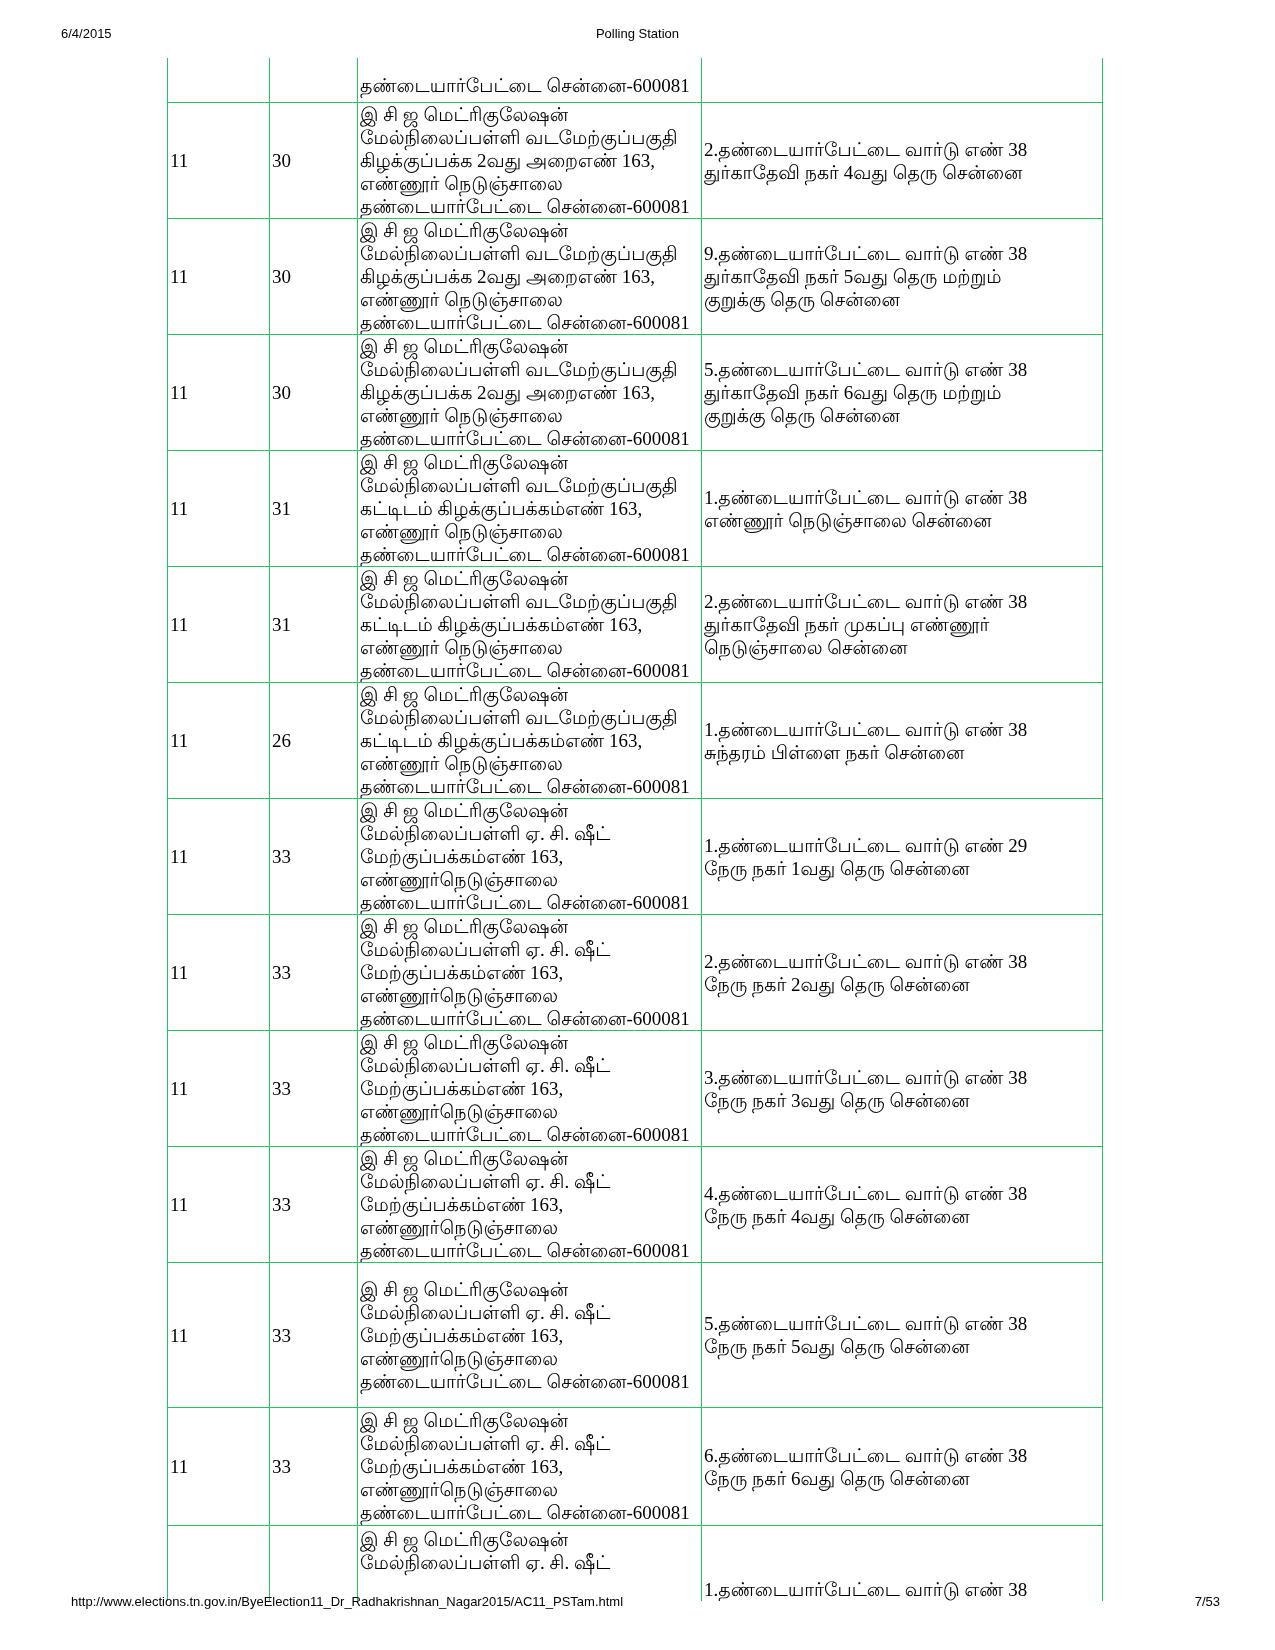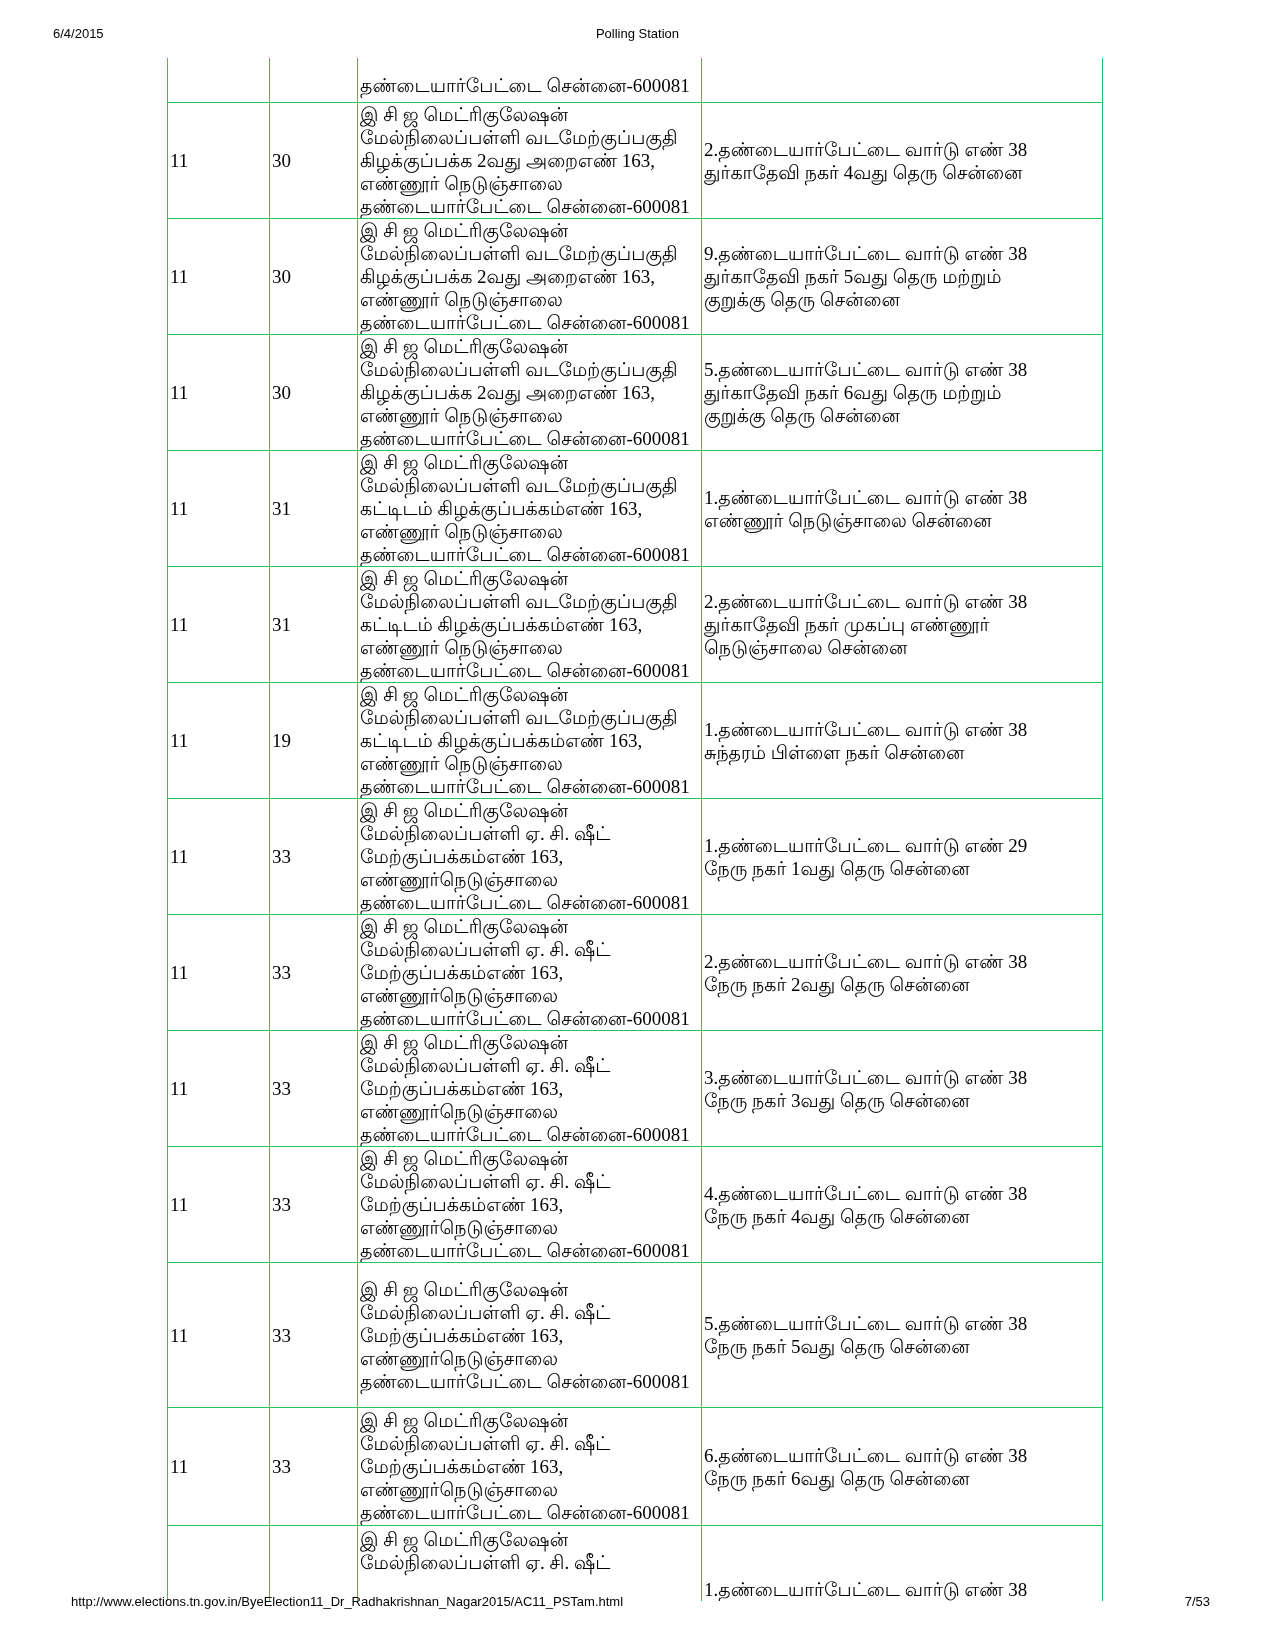--- a/index.html
+++ b/index.html
@@ -1,34 +1,34 @@
 <!DOCTYPE html>
 <html><head>
 <meta charset="utf-8">
 <style>
   html,body{margin:0;padding:0;}
   body{
     width:1275px;height:1650px;position:relative;background:#ffffff;color:#000;
     font-family:"Liberation Serif",serif;overflow:hidden;
   }
   .hdr-date{
-    position:absolute;left:53px;top:26px;
+    position:absolute;left:61px;top:26px;
     font:13px "Liberation Sans",sans-serif;
   }
   .hdr-title{
     position:absolute;left:0;top:26px;width:1275px;text-align:center;
     font:13px "Liberation Sans",sans-serif;
   }
   .ftr-url{
     position:absolute;left:55px;top:1594px;
     font:13px "Liberation Sans",sans-serif;
     margin-left:16px;
   }
   .ftr-page{
-    position:absolute;right:65px;top:1594px;
+    position:absolute;right:55px;top:1594px;
     font:13px "Liberation Sans",sans-serif;
   }
   table.ps{
     position:absolute;left:167px;top:58px;width:935px;
     border-collapse:collapse;table-layout:fixed;
     font-size:19px;line-height:23px;
   }
   table.ps td{
     border:1px solid #22c55e;vertical-align:middle;
     padding:0 2px;overflow:hidden;
@@ -151,21 +151,21 @@
         </td>
         <td class="c4">
           <div class="area-text">2.தண்டையார்பேட்டை வார்டு எண் 38 துர்காதேவி நகர் முகப்பு எண்ணூர் நெடுஞ்சாலை சென்னை</div>
         </td>
       </tr>
       <tr style="height: 116px;">
         <td class="c1">
           <div class="num">11</div>
         </td>
         <td class="c2">
-          <div class="num">19</div>
+          <div class="num">26</div>
         </td>
         <td class="c3">
           <div class="addr-line">இ சி ஜ மெட்ரிகுலேஷன்</div>
           <div class="addr-line">மேல்நிலைப்பள்ளி வடமேற்குப்பகுதி</div>
           <div class="addr-line">கட்டிடம் கிழக்குப்பக்கம்எண் 163,</div>
           <div class="addr-line">எண்ணூர் நெடுஞ்சாலை</div>
           <div class="addr-line">தண்டையார்பேட்டை சென்னை-600081</div>
         </td>
         <td class="c4">
           <div class="area-text">1.தண்டையார்பேட்டை வார்டு எண் 38 சுந்தரம் பிள்ளை நகர் சென்னை</div>

